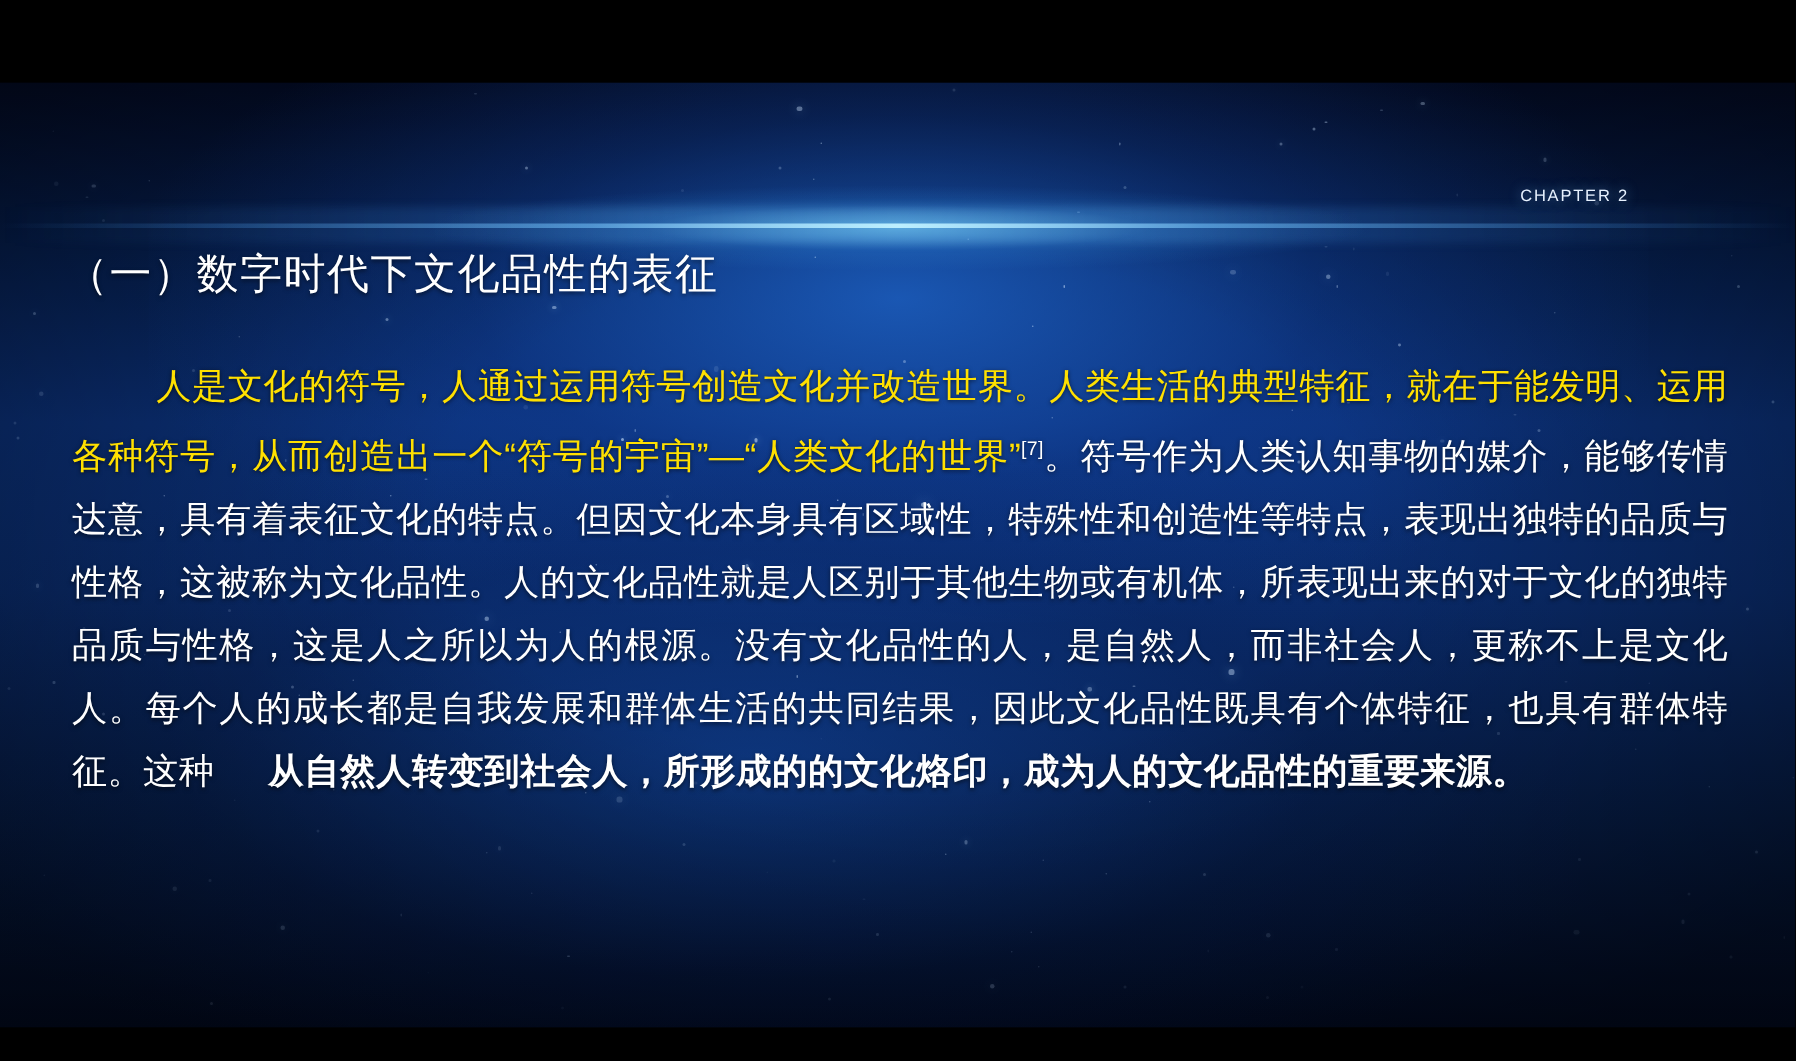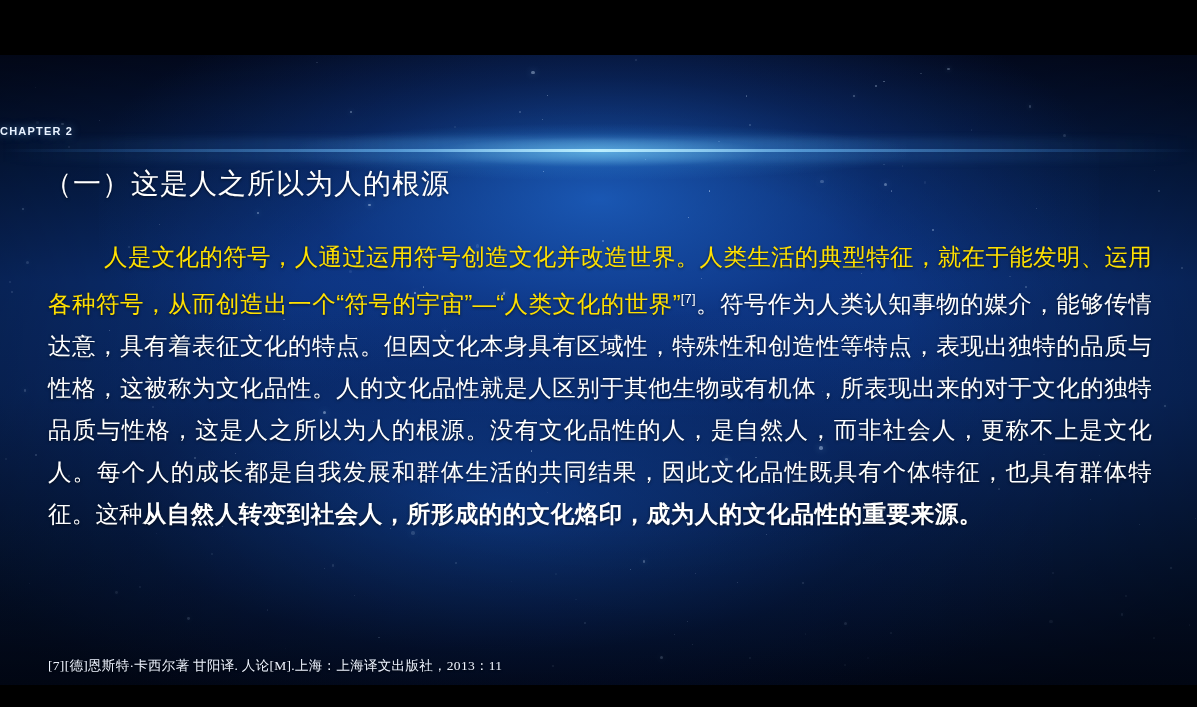--- a/index.html
+++ b/index.html
@@ -79,22 +79,22 @@
     position:absolute; top:66px; left:0; width:1197px;
     text-align:center;
     font-family:"Liberation Sans", sans-serif;
     font-size:44px; line-height:52px; font-weight:400;
     color:#ffffff;
     letter-spacing:2px;
     text-shadow:0 0 16px rgba(120,190,255,0.55), 0 0 3px rgba(255,255,255,0.6);
   }
   .chapter-sub {
     position:absolute; top:124px; left:0; width:1086px;
-    text-align:left;
-    font-size:11px; line-height:14px; font-weight:700;
+    text-align:right;
+    font-size:11px; line-height:14px; font-weight:400;
     color:#e8f2ff;
     letter-spacing:1.2px;
     text-shadow:0 0 8px rgba(120,190,255,0.6);
   }
 
   .section-heading {
     position:absolute; left:44px; top:165px;
     font-family:"Liberation Serif", serif;
     font-size:28px; line-height:38px; font-weight:400;
     color:#ffffff;
@@ -110,21 +110,21 @@
     line-height:42px;
     color:#ffffff;
     text-align:justify;
     text-justify:inter-ideograph;
     letter-spacing:0.2px;
     text-shadow:0 1px 3px rgba(0,0,0,0.6);
   }
   .body-block .indent { display:inline-block; width:56px; }
   .hl { color:#ffe000; text-shadow:0 1px 3px rgba(0,0,0,0.65); }
   .sup { font-size:13px; vertical-align:super; color:#ffffff; }
-  .bold { font-weight:700; color:#ffffff; letter-spacing:0.5px; }
+  .bold { font-weight:700; color:#ffffff; letter-spacing:0.5px;margin-left:36px; }
 
   .footnote {
     position:absolute; left:48px; top:657px;
     font-family:"Liberation Serif", serif;
     font-size:13.5px; line-height:18px;
     color:#eef4ff;
     letter-spacing:0.3px;
     text-shadow:0 1px 2px rgba(0,0,0,0.6);
   }
 </style>
@@ -313,26 +313,25 @@
 
   <div class="streak-wide"></div>
   <div class="streak-glow"></div>
   <div class="streak"></div>
 
   <div class="content">
 
 
     <div class="chapter-sub">CHAPTER 2</div>
 
-    <div class="section-heading">（一）这是人之所以为人的根源</div>
+    <div class="section-heading">（一）数字时代下文化品性的表征</div>
 
     <div class="body-block">
       <span class="indent"></span><span class="hl">人是文化的符号，人通过运用符号创造文化并改造世界。人类生活的典型特征，就在于能发明、运用各种符号，从而创造出一个“符号的宇宙”—“人类文化的世界”</span><span class="sup">[7]</span><span>。符号作为人类认知事物的媒介，能够传情达意，具有着表征文化的特点。但因文化本身具有区域性，特殊性和创造性等特点，表现出独特的品质与性格，这被称为文化品性。人的文化品性就是人区别于其他生物或有机体，所表现出来的对于文化的独特品质与性格，这是人之所以为人的根源。没有文化品性的人，是自然人，而非社会人，更称不上是文化人。每个人的成长都是自我发展和群体生活的共同结果，因此文化品性既具有个体特征，也具有群体特征。这种</span><span class="bold">从自然人转变到社会人，所形成的的文化烙印，成为人的文化品性的重要来源。</span>
     </div>
 
-    <div class="footnote">[7][德]恩斯特·卡西尔著 甘阳译. 人论[M].上海：上海译文出版社，2013：11</div>
 
   </div>
 
   <div class="bar-top"></div>
   <div class="bar-bottom"></div>
 
 </div>
 
 </body></html>

